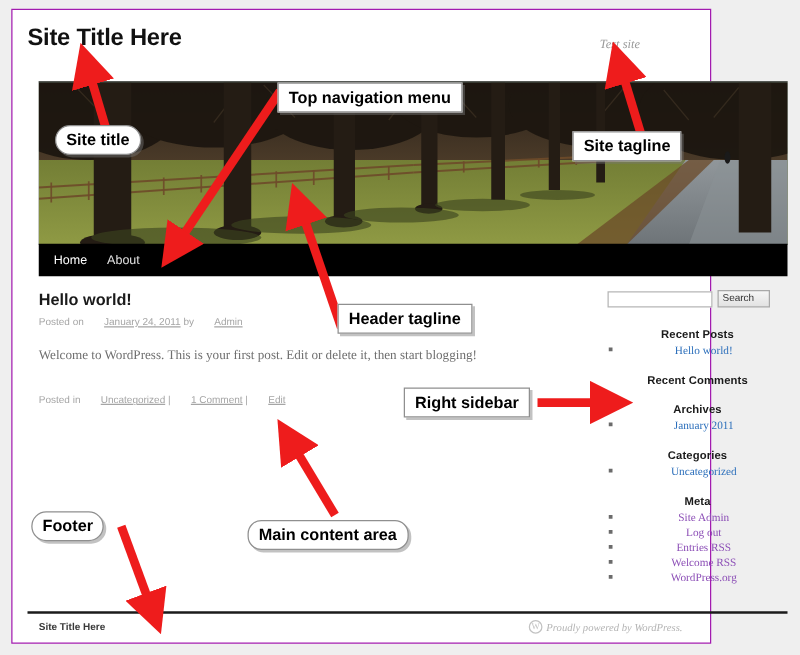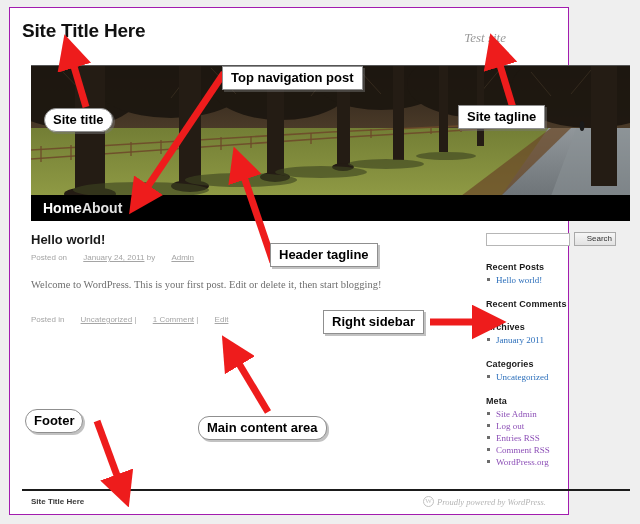--- a/index.html
+++ b/index.html
@@ -42,25 +42,25 @@
     font-size: 19px;
     font-weight: bold;
     color: #111111;
     letter-spacing: -0.2px;
     line-height: 22px;
     margin: 0;
     display: inline-block;
   }
   .site-tagline {
     position: absolute;
-    right: 112px;
+    right: 106px;
     top: 10px;
     font-family: "Liberation Serif", serif;
     font-style: italic;
-    font-size: 13px;
+    font-size: 10px;
     color: #9a9a9a;
     white-space: nowrap;
   }
 
   
   .header-graphic {
     position: absolute;
     left: 21px;
     top: 57px;
     width: 599px;
@@ -79,22 +79,23 @@
     width: 599px;
     height: 26px;
     background: #000000;
     display: flex;
     align-items: center;
     padding-left: 12px;
     box-sizing: border-box;
   }
   .nav-item {
     color: #e2e2e2;
-    font-size: 14px;
-    font-weight: bold;
+    font-size: 10px;
+    font-weight: normal;
+    margin-right: 16px;
     white-space: nowrap;
     cursor: pointer;
   }
   .nav-item.current { color: #ffffff; }
 
   
   .content-wrap {
     position: absolute;
     left: 21px;
     top: 224px;
@@ -155,26 +156,26 @@
   }
   .search-button {
     height: 14px;
     min-width: 42px;
     border: 1px solid #a9a9a9;
     background: linear-gradient(#f6f6f6, #e2e2e2);
     font-size: 8px;
     color: #333;
     font-family: "Liberation Sans", sans-serif;
     line-height: 12px;
-    text-align: right;
+    text-align: left;
     box-sizing: border-box;
     padding: 0 3px;
     cursor: pointer;
   }
-  .widget { margin-bottom: 13px; }
+  .widget { margin-bottom: 13px; text-align: center; }
   .widget-title {
     font-size: 9px;
     font-weight: bold;
     color: #1a1a1a;
     margin: 0 0 2px 0;
     letter-spacing: 0.1px;
   }
   .widget ul {
     list-style: none;
     margin: 0;
@@ -413,21 +414,21 @@
             <li><a href="#">Uncategorized</a></li>
           </ul>
         </div>
 
         <div class="widget">
           <div class="widget-title">Meta</div>
           <ul>
             <li><a href="#" class="visited-link">Site Admin</a></li>
             <li><a href="#" class="visited-link">Log out</a></li>
             <li><a href="#" class="visited-link">Entries RSS</a></li>
-            <li><a href="#" class="visited-link">Comment RSS</a></li>
+            <li><a href="#" class="visited-link">Welcome RSS</a></li>
             <li><a href="#" class="visited-link">WordPress.org</a></li>
           </ul>
         </div>
       </div>
     </div>
 
     <div class="site-footer-rule"></div>
     <div class="footer-left">Site Title Here</div>
     <div class="footer-right">
       <span class="wp-logo">W</span>
@@ -452,21 +453,21 @@
       <path d="M273,262 L240,165"></path>
 
       <path d="M430,322 L487,322"></path>
 
       <path d="M268,412 L232,352"></path>
 
       <path d="M97,421 L122,489"></path>
     </g>
   </svg>
 
-  <div class="anno" style="left:44px;  top:108px;border-radius:12px;">Site title</div>
-  <div class="anno" style="left:222px; top:66px;">Top navigation post</div>
+  <div class="anno" style="left:44px;  top:100px;border-radius:12px;">Site title</div>
+  <div class="anno" style="left:222px; top:66px;">Top navigation menu</div>
   <div class="anno" style="left:458px; top:105px;">Site tagline</div>
   <div class="anno" style="left:270px; top:243px;">Header tagline</div>
   <div class="anno" style="left:295px; top:310px;margin-left:28px;">Right sidebar</div>
   <div class="anno" style="left:198px; top:416px;border-radius:11px;">Main content area</div>
   <div class="anno" style="left:25px;  top:409px;border-radius:12px;">Footer</div>
 
 </div>
 
 </body></html>

